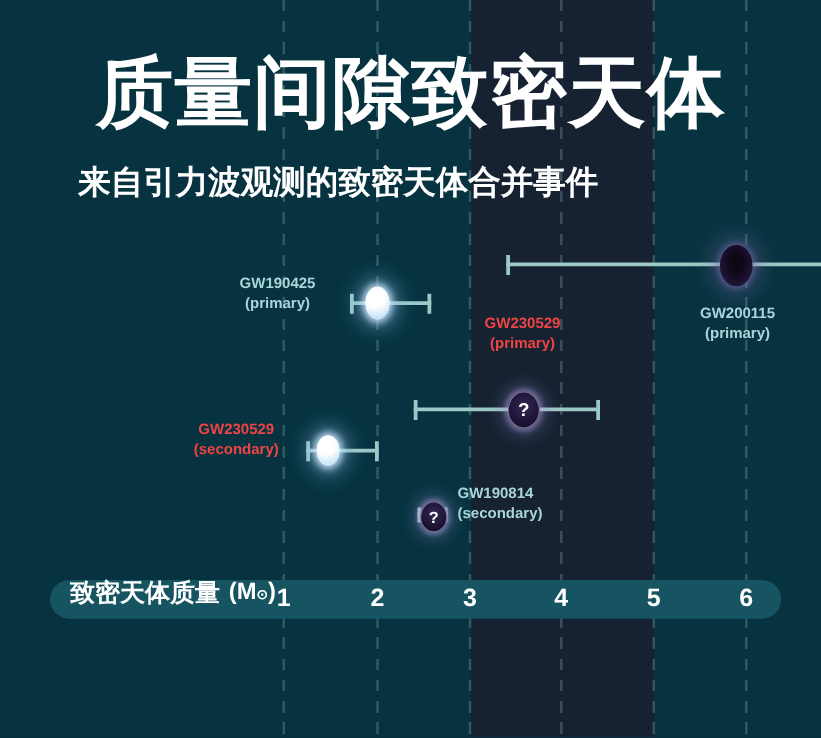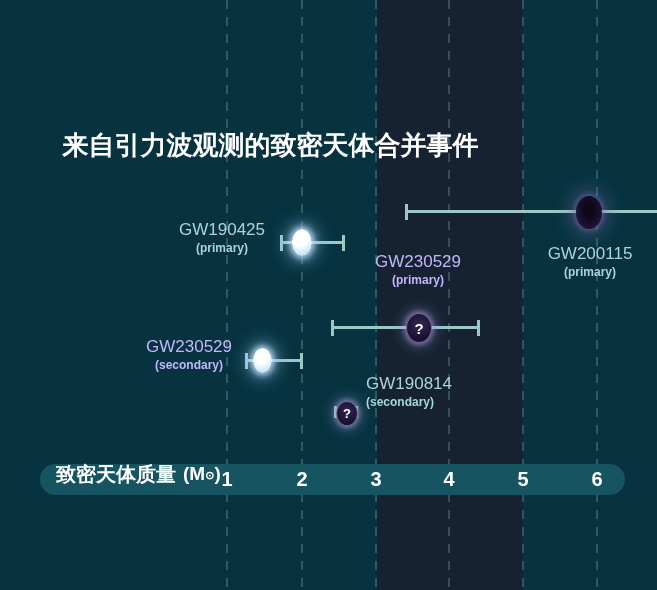--- a/index.html
+++ b/index.html
@@ -58,29 +58,29 @@
     color:#ffffff;font-weight:bold;
     background:radial-gradient(circle at 50% 40%, #2e2450 10%, #180f2c 75%);
     border:1px solid rgba(200,190,235,0.55);
     box-shadow:0 0 4px 2px rgba(175,162,225,0.5), 0 0 12px 6px rgba(150,140,210,0.3);
   }
   .qmark.ev2{left:406px;top:313px;width:24px;height:28px;font-size:15px;}
   .qmark.ev4{left:336px;top:401px;width:20px;height:23px;font-size:13px;}
 
   
   .evlabel{position:absolute;z-index:5;text-align:center;line-height:1.3;}
-  .evlabel .nm{font-size:17px;font-weight:normal;}
+  .evlabel .nm{font-size:12px;font-weight:bold;}
   .evlabel .tp{font-size:12px;font-weight:600;}
   .cyan{color:#a7d6da;}
-  .white{color:#c4b5fd;}
+  .white{color:#ef4444;}
   .evlabel.ev0{left:152px;top:219px;width:140px;}
   .evlabel.ev1{left:520px;top:243px;width:140px;}
   .evlabel.ev2{left:348px;top:251px;width:140px;}
   .evlabel.ev3{left:119px;top:336px;width:140px;}
-  .evlabel.ev4{left:366px;top:373px;width:130px;text-align:left;}
+  .evlabel.ev4{left:366px;top:387px;width:130px;text-align:left;}
 
   
   .axis-pill{
     position:absolute;left:40px;top:464px;width:585px;height:31px;z-index:4;
     background:#155460;border-radius:16px;
   }
   .axis-label{
     position:absolute;left:56px;top:464px;height:20px;z-index:5;
     display:flex;align-items:center;color:#ffffff;font-weight:bold;font-size:20px;
   }
@@ -99,20 +99,21 @@
 
   <div class="gap-band"></div>
 
   <div class="gridline g1"></div>
   <div class="gridline g2"></div>
   <div class="gridline g3"></div>
   <div class="gridline g4"></div>
   <div class="gridline g5"></div>
   <div class="gridline g6"></div>
 
+  <h1 class="title">质量间隙致密天体</h1>
   <h2 class="subtitle">来自引力波观测的致密天体合并事件</h2>
 
   <div class="ebar ev0">
     <span class="cap l"></span>
     <span class="cap r"></span>
   </div>
   <div class="marker ns-dot ev0"></div>
   <div class="evlabel ev0 cyan">
     <div class="nm">GW190425</div>
     <div class="tp">(primary)</div>

